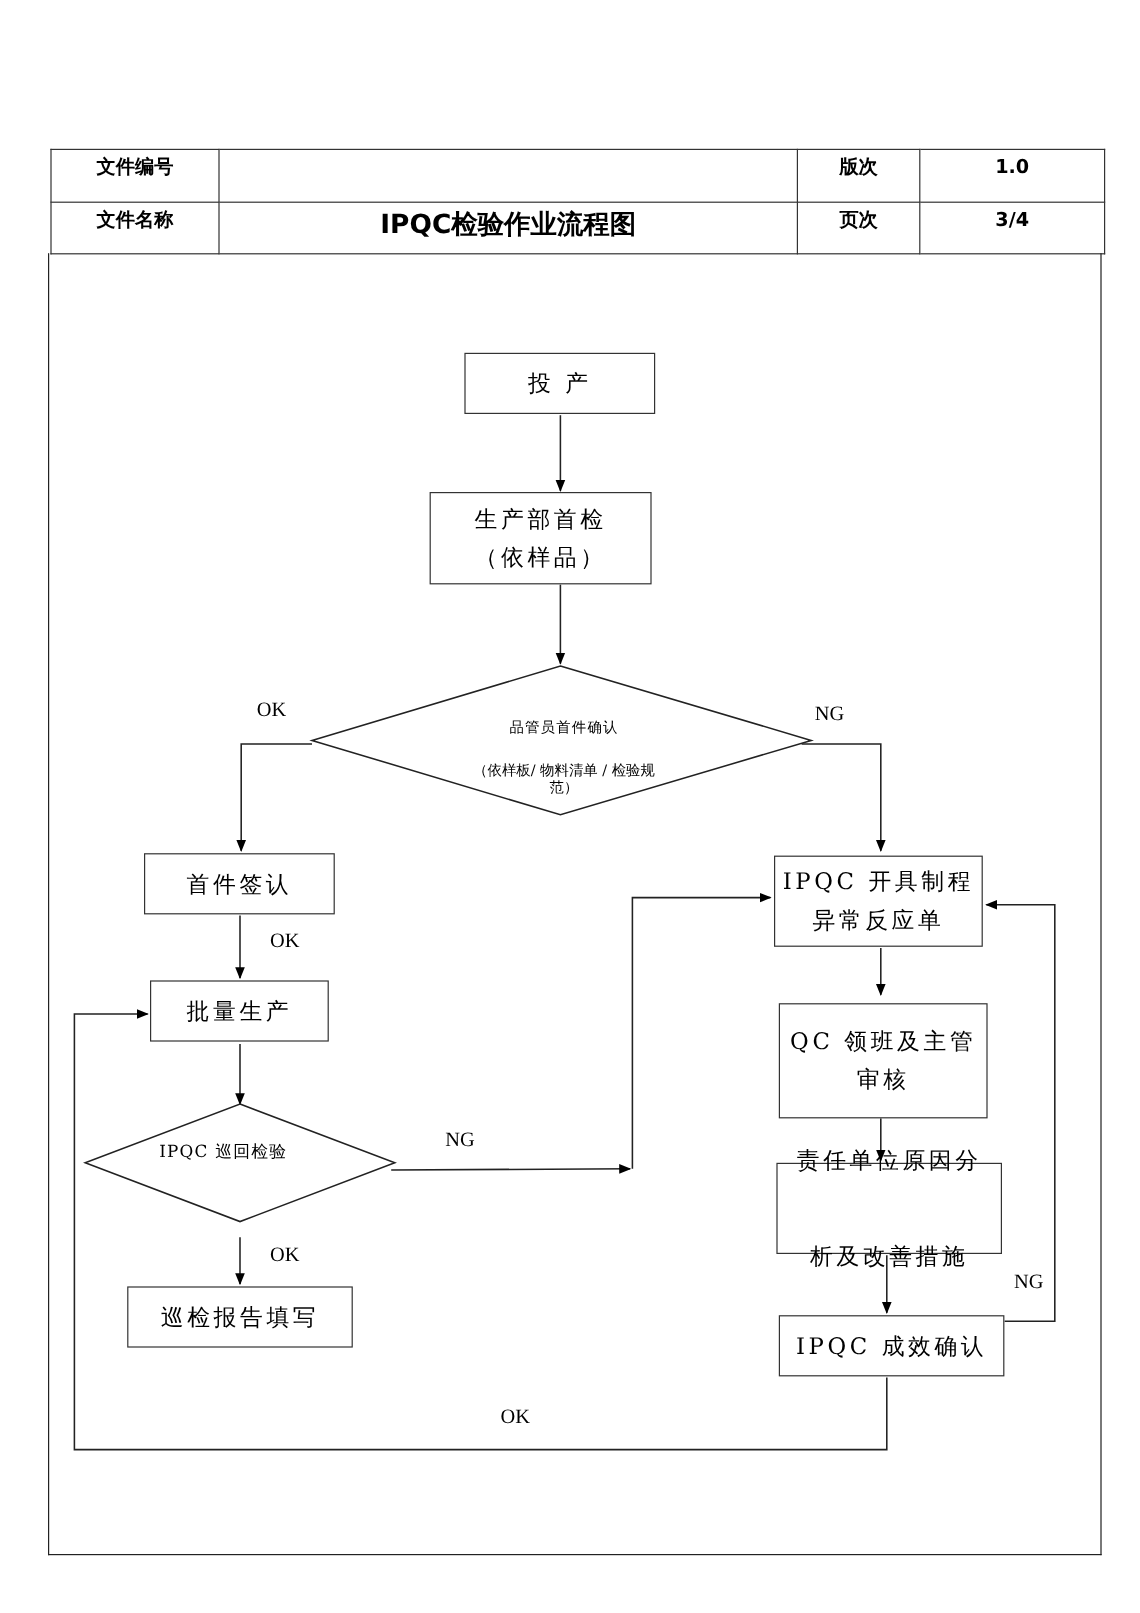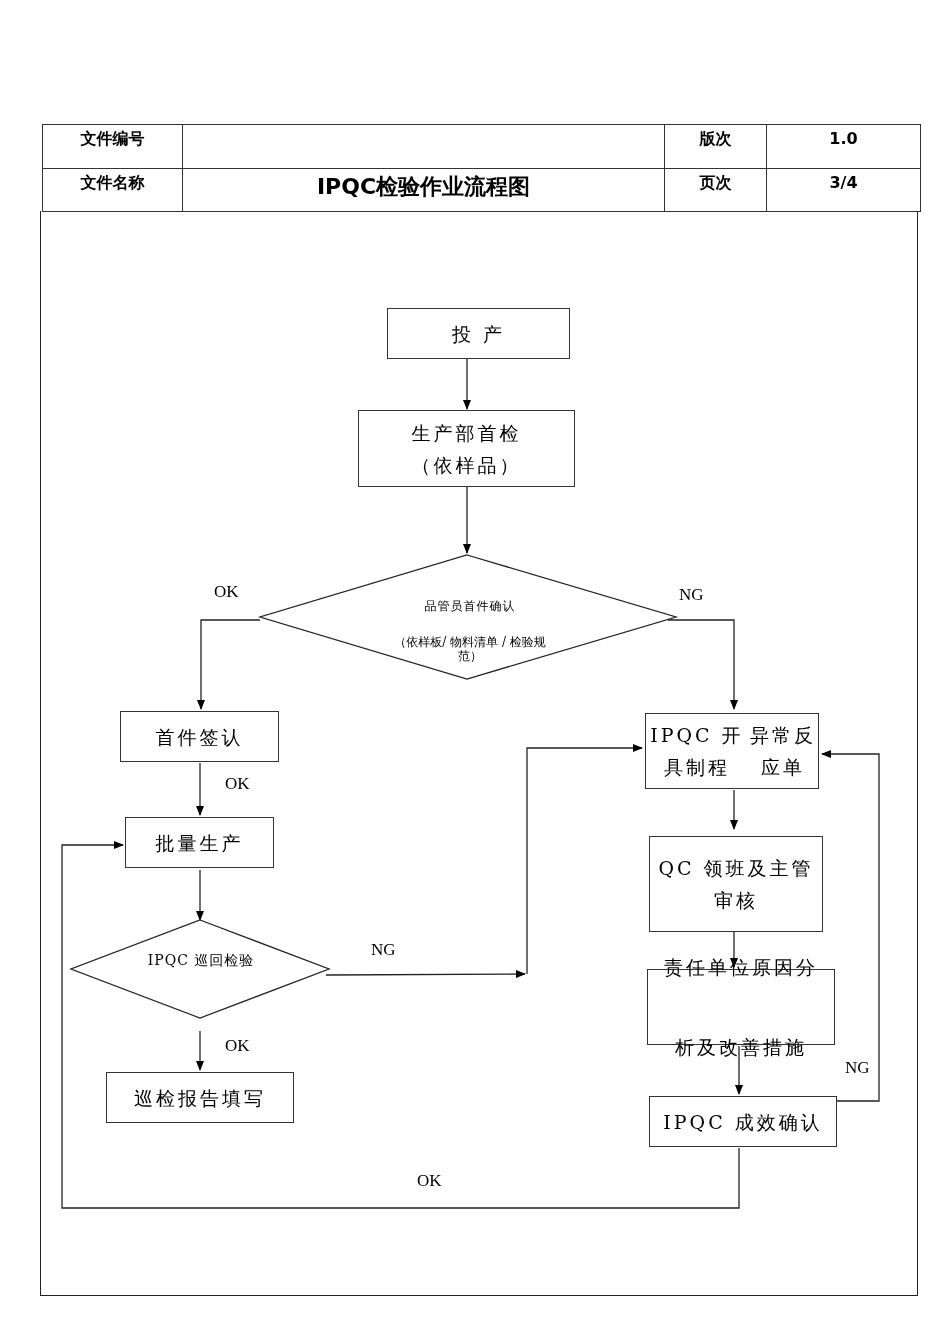--- a/index.html
+++ b/index.html
@@ -83,50 +83,50 @@
 
     <line x1="739" y1="1046" x2="739" y2="1094" marker-end="url(#ah)"></line>
 
     <polyline points="837,1101 879,1101 879,754 822,754" marker-end="url(#ah)"></polyline>
 
     <polyline points="739,1148 739,1208 62,1208 62,1200"></polyline>
     <polyline points="62,1200 62,845 123,845" marker-end="url(#ah)"></polyline>
   </g>
 </svg>
 
-<div class="node" style="left:387px;top:294px;width:183px;height:51px;margin-top:14px;">
+<div class="node" style="left:387px;top:294px;width:159px;height:51px;">
   <span>投 产</span>
 </div>
 
-<div class="node" style="left:358px;top:410px;width:217px;height:77px;flex-direction:column;">
+<div class="node" style="left:358px;top:410px;width:185px;height:77px;flex-direction:column;">
   <span>生产部首检</span>
   <span>（依样品）</span>
 </div>
 
 <div class="dtext" style="left:370px;top:598px;width:200px;">
   <div style="margin-bottom:20px;letter-spacing:1px;">品管员首件确认</div>
   <div>（依样板/ 物料清单 / 检验规</div>
   <div style="line-height:12px;">范）</div>
 </div>
 
 <div class="node" style="left:120px;top:711px;width:159px;height:51px;">
   <span>首件签认</span>
 </div>
 
 <div class="node" style="left:125px;top:817px;width:149px;height:51px;">
   <span>批量生产</span>
 </div>
 
-<div class="dtext" style="left:121px;top:952px;width:160px;font-size:14px;letter-spacing:1px;">IPQC 巡回检验</div>
+<div class="dtext" style="left:106px;top:952px;width:160px;font-size:14px;letter-spacing:1px;">IPQC 巡回检验</div>
 
 <div class="node" style="left:106px;top:1072px;width:188px;height:51px;">
   <span>巡检报告填写</span>
 </div>
 
-<div class="node" style="left:645px;top:713px;width:174px;height:76px;flex-direction:row;">
+<div class="node" style="left:645px;top:713px;width:174px;height:76px;flex-direction:column;">
   <span>IPQC 开具制程</span>
   <span>异常反应单</span>
 </div>
 
 <div class="node" style="left:649px;top:836px;width:174px;height:96px;flex-direction:column;">
   <span>QC 领班及主管</span>
   <span>审核</span>
 </div>
 
 <div class="node" style="left:647px;top:969px;width:188px;height:76px;flex-direction:column;gap:48px;">

